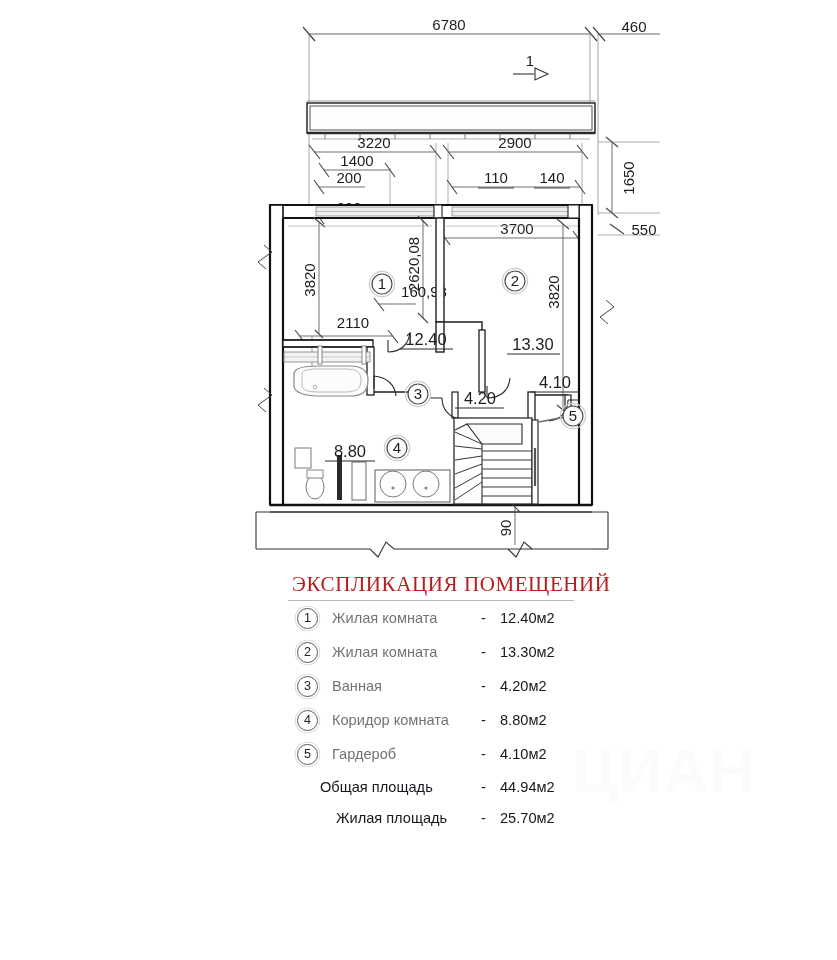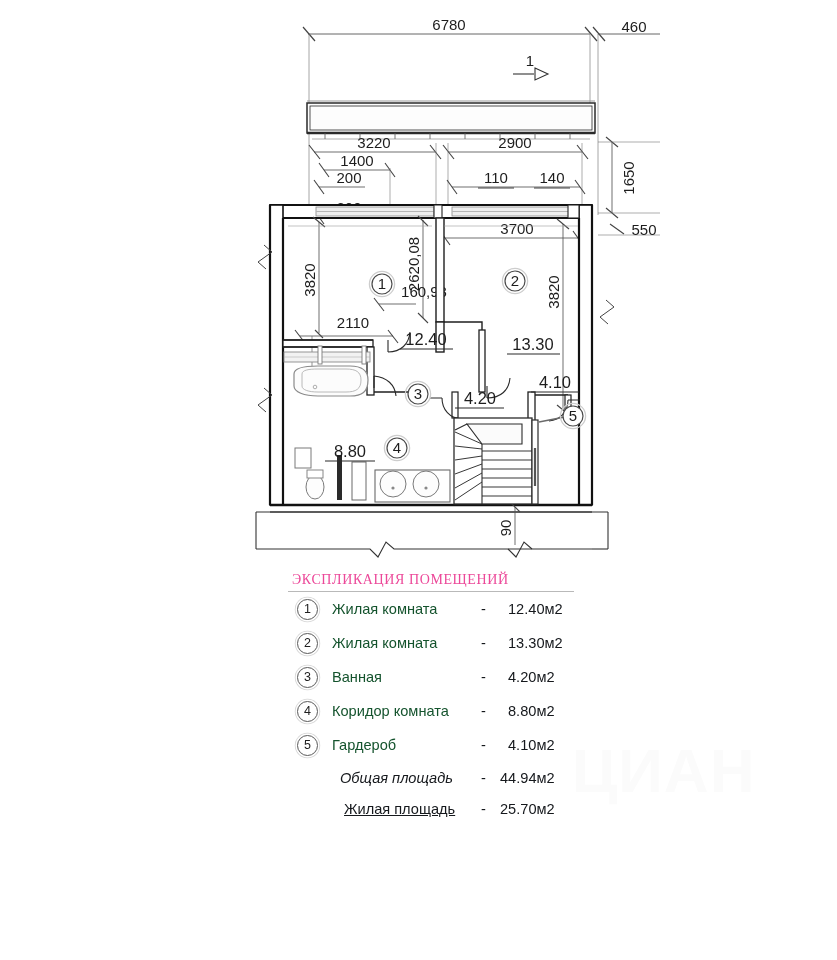--- a/index.html
+++ b/index.html
@@ -34,23 +34,23 @@
 
   
   #legend {
     position: absolute;
     left: 276px;
     top: 572px;
     width: 300px;
   }
   #legend-title {
     font-family: "Liberation Serif", serif;
-    font-size: 14px;
+    font-size: 21px;
     letter-spacing: 0.6px;
-    color: #ec4899;
+    color: #b91c1c;
     white-space: nowrap;
     padding-left: 4px;
   }
   #legend-title-rule {
     height: 1px;
     background: #b9b9b9;
     margin-top: 3px;
     width: 286px;
   }
   .legend-row {
@@ -69,32 +69,32 @@
     align-items: center;
     justify-content: center;
     font-size: 12.5px;
     color: #202020;
     flex: 0 0 auto;
     margin-left: 9px;
   }
   .legend-name {
     margin-left: 14px;
     font-size: 14.6px;
-    color: #14532d;
+    color: #737373;
     flex: 0 0 auto;
   }
   .legend-dash {
     position: absolute;
     left: 193px;
     font-size: 14.6px;
     color: #15181c;
   }
   .legend-area {
     position: absolute;
-    left: 220px;
+    left: 212px;
     font-size: 14.6px;
     color: #15181c;
   }
   .legend-row { position: relative; }
 
   .summary-row {
     position: relative;
     display: flex;
     align-items: center;
     height: 31px;
@@ -540,25 +540,25 @@
 
     <div class="legend-row">
       <div class="legend-badge">5</div>
       <div class="legend-name">Гардероб</div>
       <div class="legend-dash">-</div>
       <div class="legend-area">4.10м2</div>
     </div>
 
 
     <div class="summary-row">
-      <div class="summary-label" style="left:52px;font-style:italic;">Общая площадь</div>
+      <div class="summary-label" style="left:32px;">Общая площадь</div>
       <div class="summary-dash">-</div>
       <div class="summary-area">44.94м2</div>
     </div>
 
     <div class="summary-row">
-      <div class="summary-label" style="left:56px;text-decoration:underline;">Жилая площадь</div>
+      <div class="summary-label" style="left:48px;">Жилая площадь</div>
       <div class="summary-dash">-</div>
       <div class="summary-area">25.70м2</div>
     </div>
   </div>
 
 </div>
 
 </body></html>

